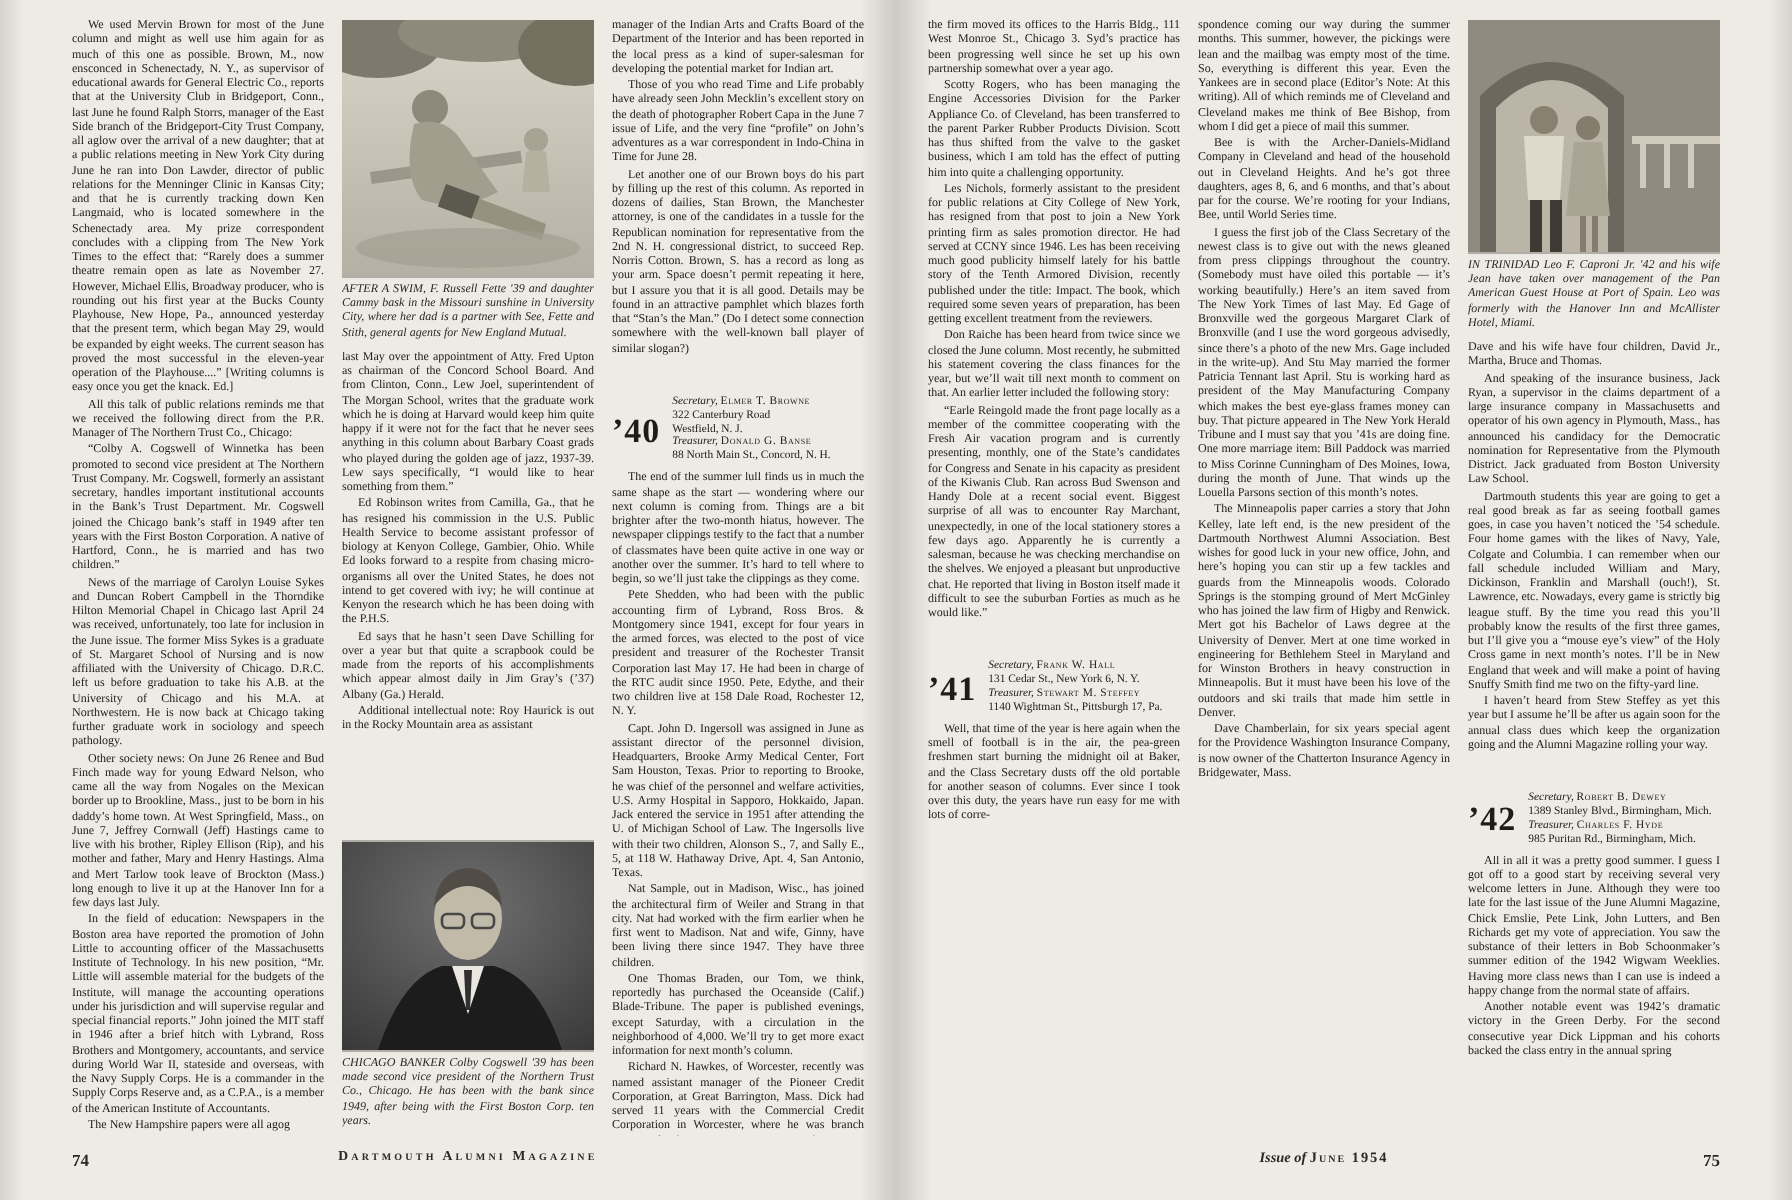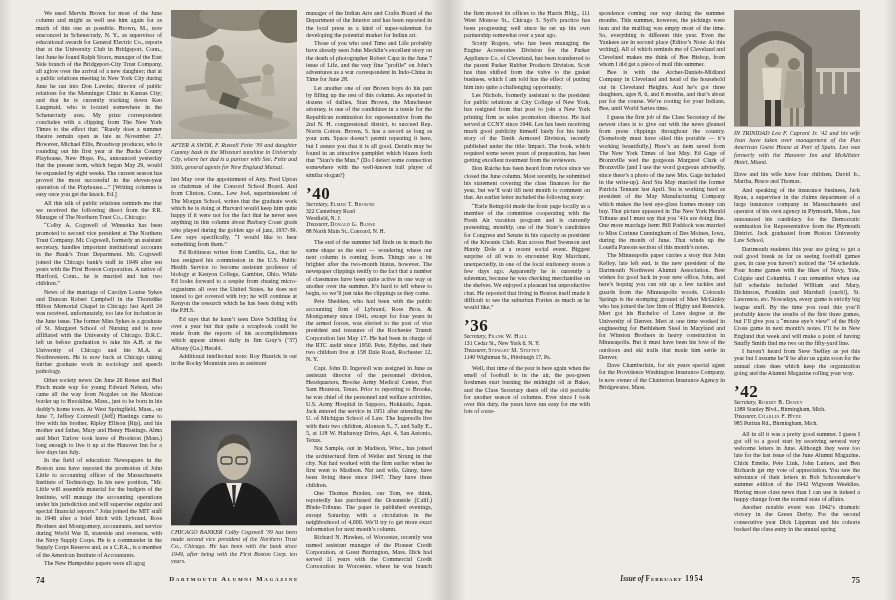--- a/index.html
+++ b/index.html
@@ -26,21 +26,21 @@
   .stack{display:flex;flex-direction:column;}
   figure{margin:0;}
   .photo{
     width:126px;background:#c9c5ba;overflow:hidden;
     box-shadow:0 0 0 1px rgba(60,58,50,0.35);
   }
   .caption{
     font-size:6px;line-height:7.2px;font-style:italic;text-align:justify;
     color:#2a2925;margin:4px 0 5px;
   }
-  .class-header{display:flex;align-items:flex-start;margin:6px 0 4px;flex-direction:column;}
+  .class-header{display:flex;align-items:center;margin:18px 0 4px;}
   .class-year{
     font-size:17px;font-weight:bold;line-height:15px;margin-right:6px;
     color:#1d1c19;letter-spacing:0.5px;
   }
   .officers{font-size:5.7px;line-height:6.9px;text-align:left;}
   .role{font-style:italic;}
   .oname{font-variant:small-caps;letter-spacing:0.3px;}
   .footer-item{position:absolute;top:575px;color:#2a2925;font-weight:bold;}
   .pgnum{font-size:8.5px;}
   .mag-name{
@@ -158,21 +158,21 @@
 
   <div class="col stack" id="c4">
     <div>
         <p class="para flush">the firm moved its offices to the Harris Bldg., 111 West Monroe St., Chicago 3. Syd’s practice has been progressing well since he set up his own partnership somewhat over a year ago.</p>
         <p class="para">Scotty Rogers, who has been managing the Engine Accessories Division for the Parker Appliance Co. of Cleveland, has been transferred to the parent Parker Rubber Products Division. Scott has thus shifted from the valve to the gasket business, which I am told has the effect of putting him into quite a challenging opportunity.</p>
         <p class="para">Les Nichols, formerly assistant to the president for public relations at City College of New York, has resigned from that post to join a New York printing firm as sales promotion director. He had served at CCNY since 1946. Les has been receiving much good publicity himself lately for his battle story of the Tenth Armored Division, recently published under the title: Impact. The book, which required some seven years of preparation, has been getting excellent treatment from the reviewers.</p>
         <p class="para">Don Raiche has been heard from twice since we closed the June column. Most recently, he submitted his statement covering the class finances for the year, but we’ll wait till next month to comment on that. An earlier letter included the following story:</p>
         <p class="para">“Earle Reingold made the front page locally as a member of the committee cooperating with the Fresh Air vacation program and is currently presenting, monthly, one of the State’s candidates for Congress and Senate in his capacity as president of the Kiwanis Club. Ran across Bud Swenson and Handy Dole at a recent social event. Biggest surprise of all was to encounter Ray Marchant, unexpectedly, in one of the local stationery stores a few days ago. Apparently he is currently a salesman, because he was checking merchandise on the shelves. We enjoyed a pleasant but unproductive chat. He reported that living in Boston itself made it difficult to see the suburban Forties as much as he would like.”</p>
       </div>
     <div class="class-header">
-      <div class="class-year">’36</div>
+      <div class="class-year">’41</div>
       <div class="officers">
         <div><span class="role">Secretary,</span> <span class="oname">Frank W. Hall</span></div>
         <div>131 Cedar St., New York 6, N. Y.</div>
         <div><span class="role">Treasurer,</span> <span class="oname">Stewart M. Steffey</span></div>
         <div>1140 Wightman St., Pittsburgh 17, Pa.</div>
       </div>
     </div>
     <div style="flex:1;overflow:hidden;">
         <p class="para">Well, that time of the year is here again when the smell of football is in the air, the pea-green freshmen start burning the midnight oil at Baker, and the Class Secretary dusts off the old portable for another season of columns. Ever since I took over this duty, the years have run easy for me with lots of corre-</p>
       </div>
@@ -227,17 +227,17 @@
     <div style="flex:1;overflow:hidden;">
         <p class="para">All in all it was a pretty good summer. I guess I got off to a good start by receiving several very welcome letters in June. Although they were too late for the last issue of the June Alumni Magazine, Chick Emslie, Pete Link, John Lutters, and Ben Richards get my vote of appreciation. You saw the substance of their letters in Bob Schoonmaker’s summer edition of the 1942 Wigwam Weeklies. Having more class news than I can use is indeed a happy change from the normal state of affairs.</p>
         <p class="para">Another notable event was 1942’s dramatic victory in the Green Derby. For the second consecutive year Dick Lippman and his cohorts backed the class entry in the annual spring</p>
       </div>
   </div>
 
   <div class="footer-item pgnum" id="pg74">74</div>
   <div class="footer-item mag-name">Dartmouth Alumni Magazine</div>
   <div class="footer-item issue-line">
     <span class="it">Issue of</span>
-    <span class="sc">February 1954</span>
+    <span class="sc">June 1954</span>
   </div>
   <div class="footer-item pgnum" id="pg75">75</div>
 
 </div>
 
 </body></html>

